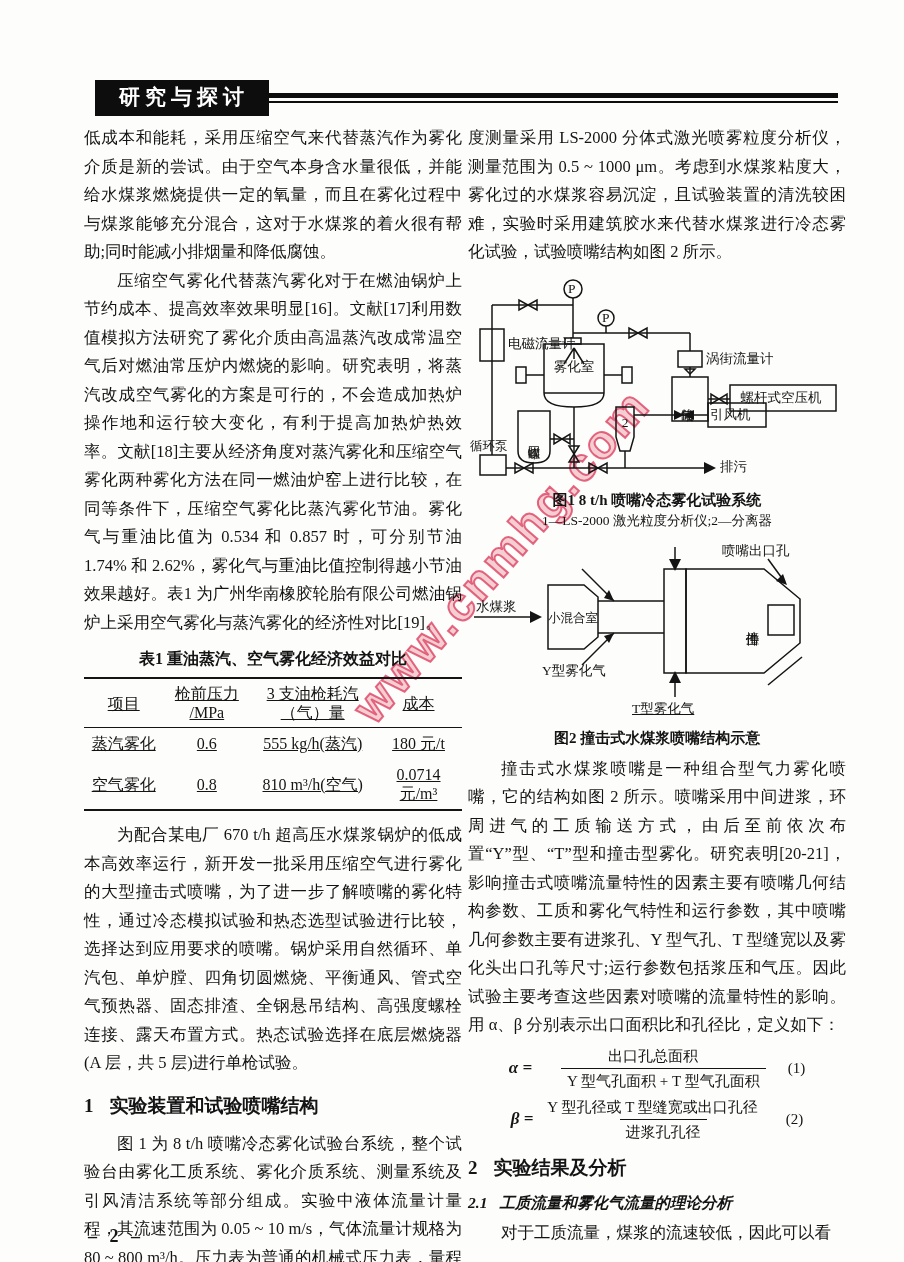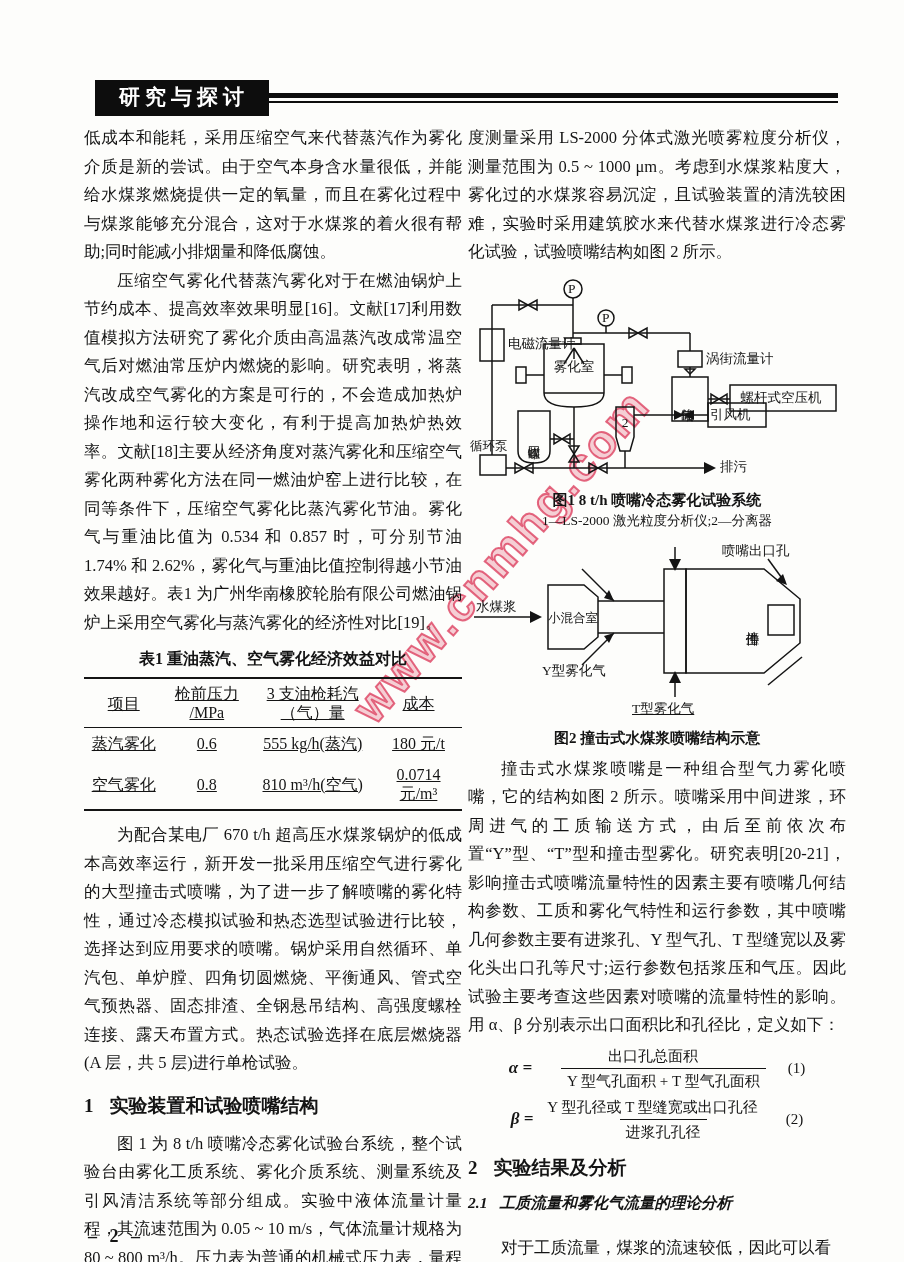--- a/index.html
+++ b/index.html
@@ -25,21 +25,21 @@
 
   
   .col { position:absolute; width:378px; font-size:16.5px; line-height:28.5px; text-align:justify; }
   .col-left  { left:84px;  top:124px; }
   .col-right { left:468px; top:124px; }
   .para { text-align:justify; }
   .indent { text-indent:2em; }
 
   
   .sec-head { display:flex; gap:16px; font-size:19px; font-weight:bold; line-height:24px; margin:16px 0 12px 0; text-align:left; }
-  .sub-head { display:flex; gap:12px; font-size:15.5px; font-weight:bold; font-style:italic; line-height:21px; margin:10px 0 21px 0; text-align:left; }
+  .sub-head { display:flex; gap:12px; font-size:15.5px; font-weight:bold; font-style:italic; line-height:21px; margin:10px 0 6px 0; text-align:left; }
 
   
   .tbl-wrap { margin:12px 0 10px 0; }
   .tbl-title { text-align:center; font-size:16px; font-weight:bold; margin-bottom:8px; line-height:20px; }
   table { width:100%; border-collapse:collapse; font-size:16px; line-height:19px;
           border-top:2.5px solid #141414; border-bottom:2.5px solid #141414;text-decoration:underline; }
   thead tr { border-bottom:1.5px solid #141414; }
   th, td { text-align:center; vertical-align:middle; padding:5px 2px; font-weight:normal; white-space:pre-line; }
   tbody td { padding:6px 2px; }
 

